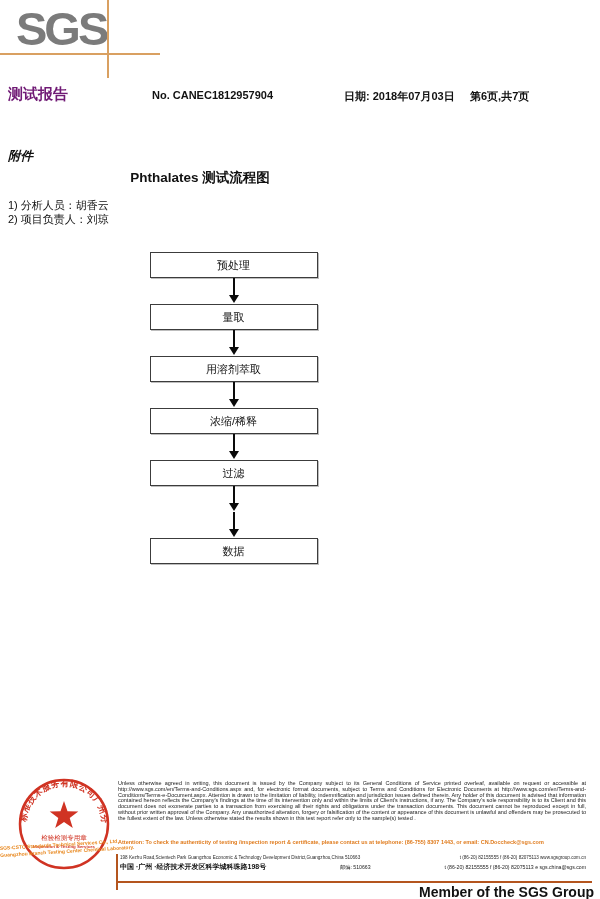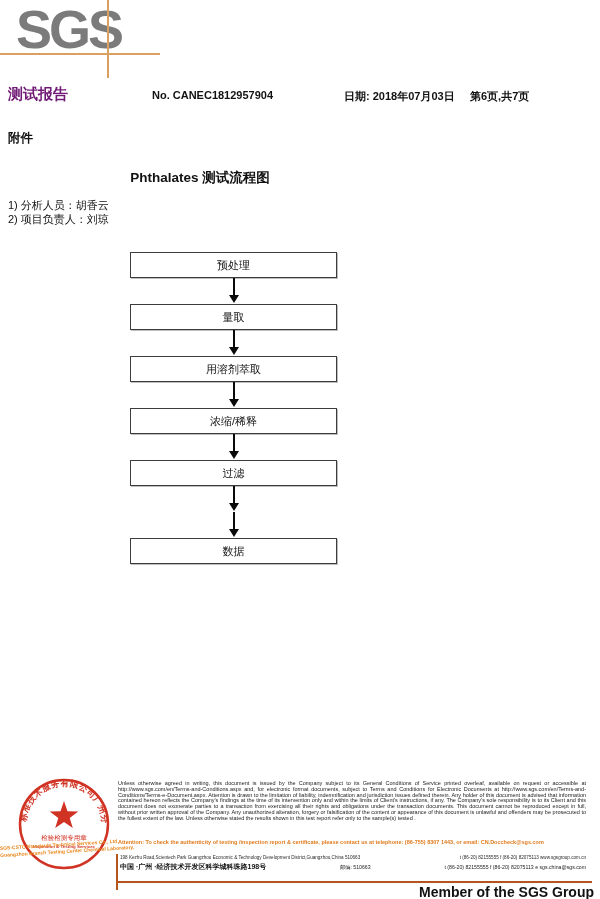--- a/index.html
+++ b/index.html
@@ -4,38 +4,38 @@
 <style>
   * { margin:0; padding:0; box-sizing:border-box; }
   body { background:#888; font-family:"Liberation Sans","DejaVu Sans",sans-serif; }
   .page {
     position:relative; width:600px; height:899px; margin:0 auto;
     background:#ffffff; overflow:hidden; color:#1a1a1a;
   }
   
   .logo {
     position:absolute; left:16px; top:2px;
-    font-size:54px; font-weight:bold; color:#7b7b7b;
+    font-size:47px; font-weight:bold; color:#7b7b7b;
     letter-spacing:-3px; line-height:54px;
     font-family:"Liberation Sans",sans-serif;
   }
   .mark-h { position:absolute; left:0; top:53px; width:160px; height:2px; background:#d9a061; }
   .mark-v { position:absolute; left:107px; top:0; width:2px; height:78px; background:#d9a061; }
   .doc-title { position:absolute; left:8px; top:85px; font-size:15px; font-weight:bold; color:#701a75; }
   .report-no { position:absolute; left:152px; top:89px; font-size:11px; font-weight:bold; color:#111;text-align:center; }
   .report-date { position:absolute; left:344px; top:89px; font-size:11px; font-weight:bold; color:#111; }
   .page-info { position:absolute; left:470px; top:89px; font-size:11px; font-weight:bold; color:#111; }
   
-  .attachment-label { position:absolute; left:8px; top:130px; font-size:12.5px; font-weight:bold; color:#111; }
+  .attachment-label { position:absolute; left:8px; top:148px; font-size:12.5px; font-weight:bold; color:#111;font-style:italic; }
   .flow-title { position:absolute; left:0; top:169px; width:400px; text-align:center; font-size:13.5px; font-weight:bold; color:#111; }
   .personnel { position:absolute; left:8px; top:199px; font-size:11px; line-height:13.5px; color:#111; }
   
   .flowchart { position:absolute; left:140px; top:252px; width:187px; display:flex; flex-direction:column; align-items:center; }
   .flow-box {
-    width:207px; height:26px; border:1px solid #3c3c3c; background:#fff;
+    width:168px; height:26px; border:1px solid #3c3c3c; background:#fff;
     display:flex; align-items:center; justify-content:center;
     font-size:11px; color:#111; box-shadow:1px 1px 0 #bdbdbd;
   }
   .flow-arrow { height:26px; display:flex; flex-direction:column; align-items:center; }
   .flow-arrow .stem { width:2px; height:17px; background:#0a0a0a; }
   .flow-arrow .head {
     width:0; height:0; border-left:5px solid transparent; border-right:5px solid transparent;
     border-top:8px solid #0a0a0a;
   }
   

